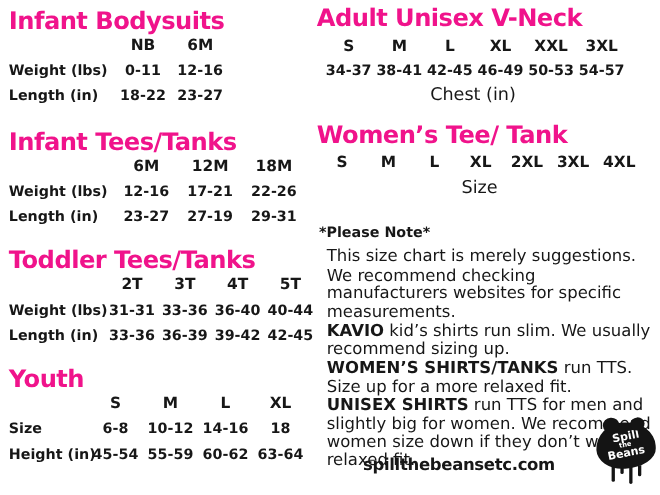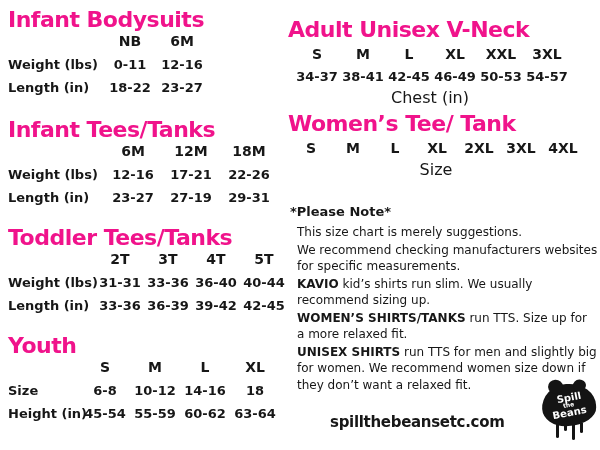--- a/index.html
+++ b/index.html
@@ -23,21 +23,21 @@
 
   .t-av .tcell { width:46px; }
   .t-wt .tcell { width:42px; }
   .rrow { display:flex; margin-top:7px; margin-left:6px; white-space:nowrap; }
   .tfoot { font-weight:normal; font-size:16px; text-align:center; margin-top:4px; }
   .t-av .tfoot { width:284px; }
   .t-wt .tfoot { width:296px; }
 
   .note { width:308px; }
   .note-title { font-size:13px; font-weight:bold; margin-bottom:5px; }
-  .note p { font-size:12px; line-height:16.5px; margin:0 0 1px 7px; font-weight:normal; }
+  .note p { font-size:15px; line-height:16.5px; margin:0 0 1px 7px; font-weight:normal; }
   .note p b { font-weight:bold; }
 
   .website { position:absolute; top:413px; left:330px; width:210px; text-align:left;
              font-size:15px; font-weight:bold; letter-spacing:-0.3px; }
 
   .logo { position:absolute; top:384px; left:542px; width:54px; height:62px; }
   .blob { position:relative; width:54px; height:42px; background:#141414;
           border-radius:48% 52% 55% 45% / 58% 55% 42% 45%;
           display:flex; flex-direction:column; align-items:center; justify-content:center;
           transform:rotate(-3deg); }
@@ -142,21 +142,21 @@
     </div>
     <div class="trow">
       <span class="tlabel">Height (in)</span>
       <span class="tcell">45-54</span>
       <span class="tcell">55-59</span>
       <span class="tcell">60-62</span>
       <span class="tcell">63-64</span>
     </div>
   </div>
 
-  <div class="sec t-av" style="left:288px; top:18px;">
+  <div class="sec t-av" style="left:288px; top:6px;">
     <h2 class="pink">Adult Unisex V-Neck</h2>
     <div class="rrow thead" style="margin-top:4px;">
       <span class="tcell">S</span>
       <span class="tcell">M</span>
       <span class="tcell">L</span>
       <span class="tcell">XL</span>
       <span class="tcell">XXL</span>
       <span class="tcell">3XL</span>
     </div>
     <div class="rrow">

